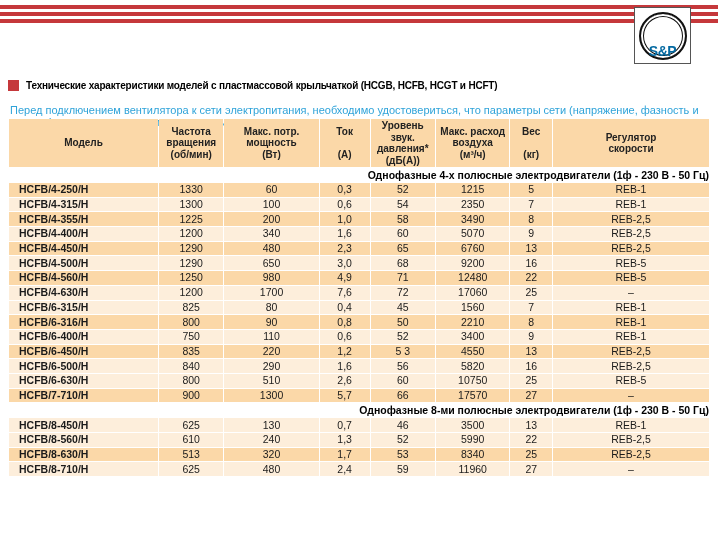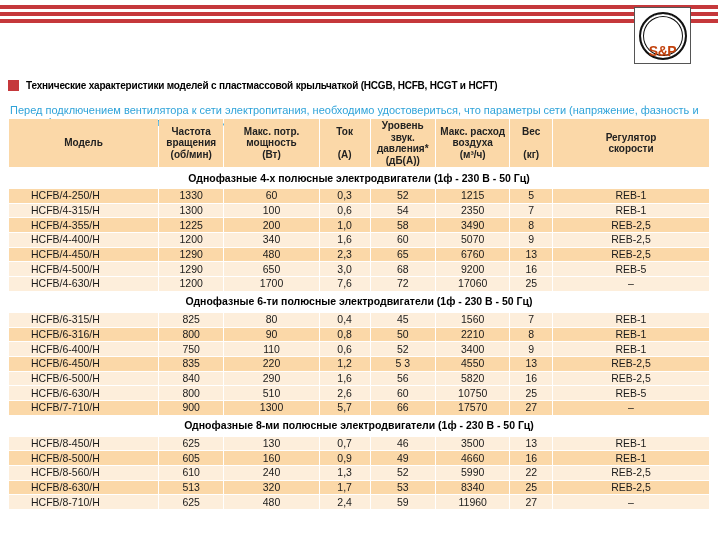--- a/index.html
+++ b/index.html
@@ -23,21 +23,21 @@
     position:absolute;top:7px;right:27px;width:55px;height:55px;
     background:#fff;border:1px solid #555;
     display:flex;align-items:center;justify-content:center;
   }
   .logo-circle{
     width:44px;height:44px;border-radius:50%;
     border:2.5px solid #111;
     box-shadow:inset 0 0 0 2px #fff, inset 0 0 0 3px #111;
     display:flex;align-items:center;justify-content:center;
   }
-  .logo-circle span{font-weight:bold;font-size:14px;letter-spacing:-0.5px;color:#c2410c;margin-top:30px;}
+  .logo-circle span{font-weight:bold;font-size:14px;letter-spacing:-0.5px;color:#0369a1;margin-top:30px;}
   
   .title-row{
     position:absolute;left:8px;top:79px;width:702px;
     display:flex;align-items:flex-start;gap:7px;
   }
   .bullet{flex:0 0 auto;width:11px;height:11px;background:#c5383b;margin-top:1px;}
   h1.title{
     margin:0;font-size:10px;line-height:14px;font-weight:bold;
     letter-spacing:-0.2px;color:#000;white-space:nowrap;
   }
@@ -54,26 +54,26 @@
   table.spec th{
     background:#fbd8a8;font-size:10px;line-height:11.5px;font-weight:bold;
     text-align:center;vertical-align:middle;height:45px;padding:1px 0;
     color:#222;
   }
   table.spec td{
     font-size:10.5px;height:13.7px;line-height:13px;
     text-align:center;vertical-align:middle;padding:0;
     color:#1b1b1b;
   }
-  table.spec td.model{text-align:left;padding-left:22px;}
+  table.spec td.model{text-align:left;padding-left:10px;font-weight:bold;}
   tr.data-row.dark td{background:#fbd8a8;}
   tr.data-row.light td{background:#fdeedb;}
   tr.section-row td{
-    background:#fff;font-weight:bold;font-size:10.5px;height:20px;
-    text-align:center;color:#000;
+    background:#fff;font-weight:bold;font-size:10.5px;height:14px;
+    text-align:right;color:#000;
   }
   .hl{display:block;}
   .hl.empty{height:11.5px;}
 </style>
 </head>
 <body>
 
 <div class="page">
 
   <div class="stripes"></div>
@@ -200,33 +200,40 @@
         <tr class="data-row light">
           <td class="model">HCFB/4-500/H</td>
           <td>1290</td>
           <td>650</td>
           <td>3,0</td>
           <td>68</td>
           <td>9200</td>
           <td>16</td>
           <td>REB-5</td>
         </tr>
+        <tr class="data-row dark">
+          <td class="model">HCFB/4-560/H</td>
+          <td>1250</td>
+          <td>980</td>
+          <td>4,9</td>
+          <td>71</td>
+          <td>12480</td>
+          <td>22</td>
+          <td>REB-5</td>
+        </tr>
         <tr class="data-row light">
           <td class="model">HCFB/4-630/H</td>
           <td>1200</td>
           <td>1700</td>
           <td>7,6</td>
           <td>72</td>
           <td>17060</td>
           <td>25</td>
           <td>–</td>
         </tr>
-        <tr class="section-row">
-          <td colspan="8">Однофазные 6-ти полюсные электродвигатели (1ф - 230 В - 50 Гц)</td>
-        </tr>
         <tr class="data-row light">
           <td class="model">HCFB/6-315/H</td>
           <td>825</td>
           <td>80</td>
           <td>0,4</td>
           <td>45</td>
           <td>1560</td>
           <td>7</td>
           <td>REB-1</td>
         </tr>
@@ -296,30 +303,20 @@
         <tr class="data-row light">
           <td class="model">HCFB/8-450/H</td>
           <td>625</td>
           <td>130</td>
           <td>0,7</td>
           <td>46</td>
           <td>3500</td>
           <td>13</td>
           <td>REB-1</td>
         </tr>
-        <tr class="data-row dark">
-          <td class="model">HCFB/8-500/H</td>
-          <td>605</td>
-          <td>160</td>
-          <td>0,9</td>
-          <td>49</td>
-          <td>4660</td>
-          <td>16</td>
-          <td>REB-1</td>
-        </tr>
         <tr class="data-row light">
           <td class="model">HCFB/8-560/H</td>
           <td>610</td>
           <td>240</td>
           <td>1,3</td>
           <td>52</td>
           <td>5990</td>
           <td>22</td>
           <td>REB-2,5</td>
         </tr>

